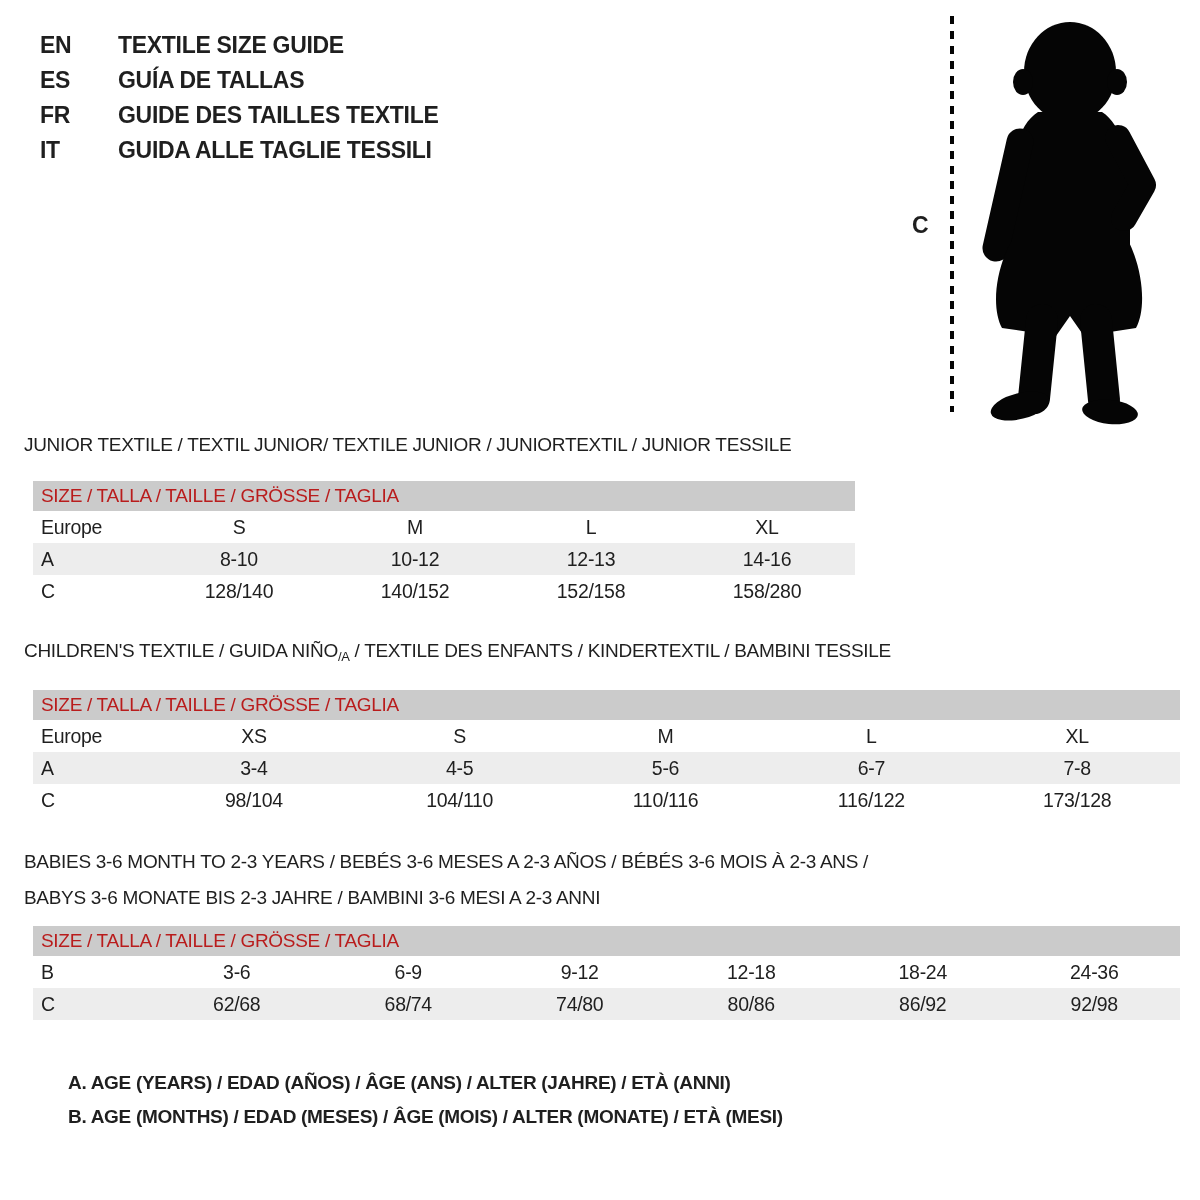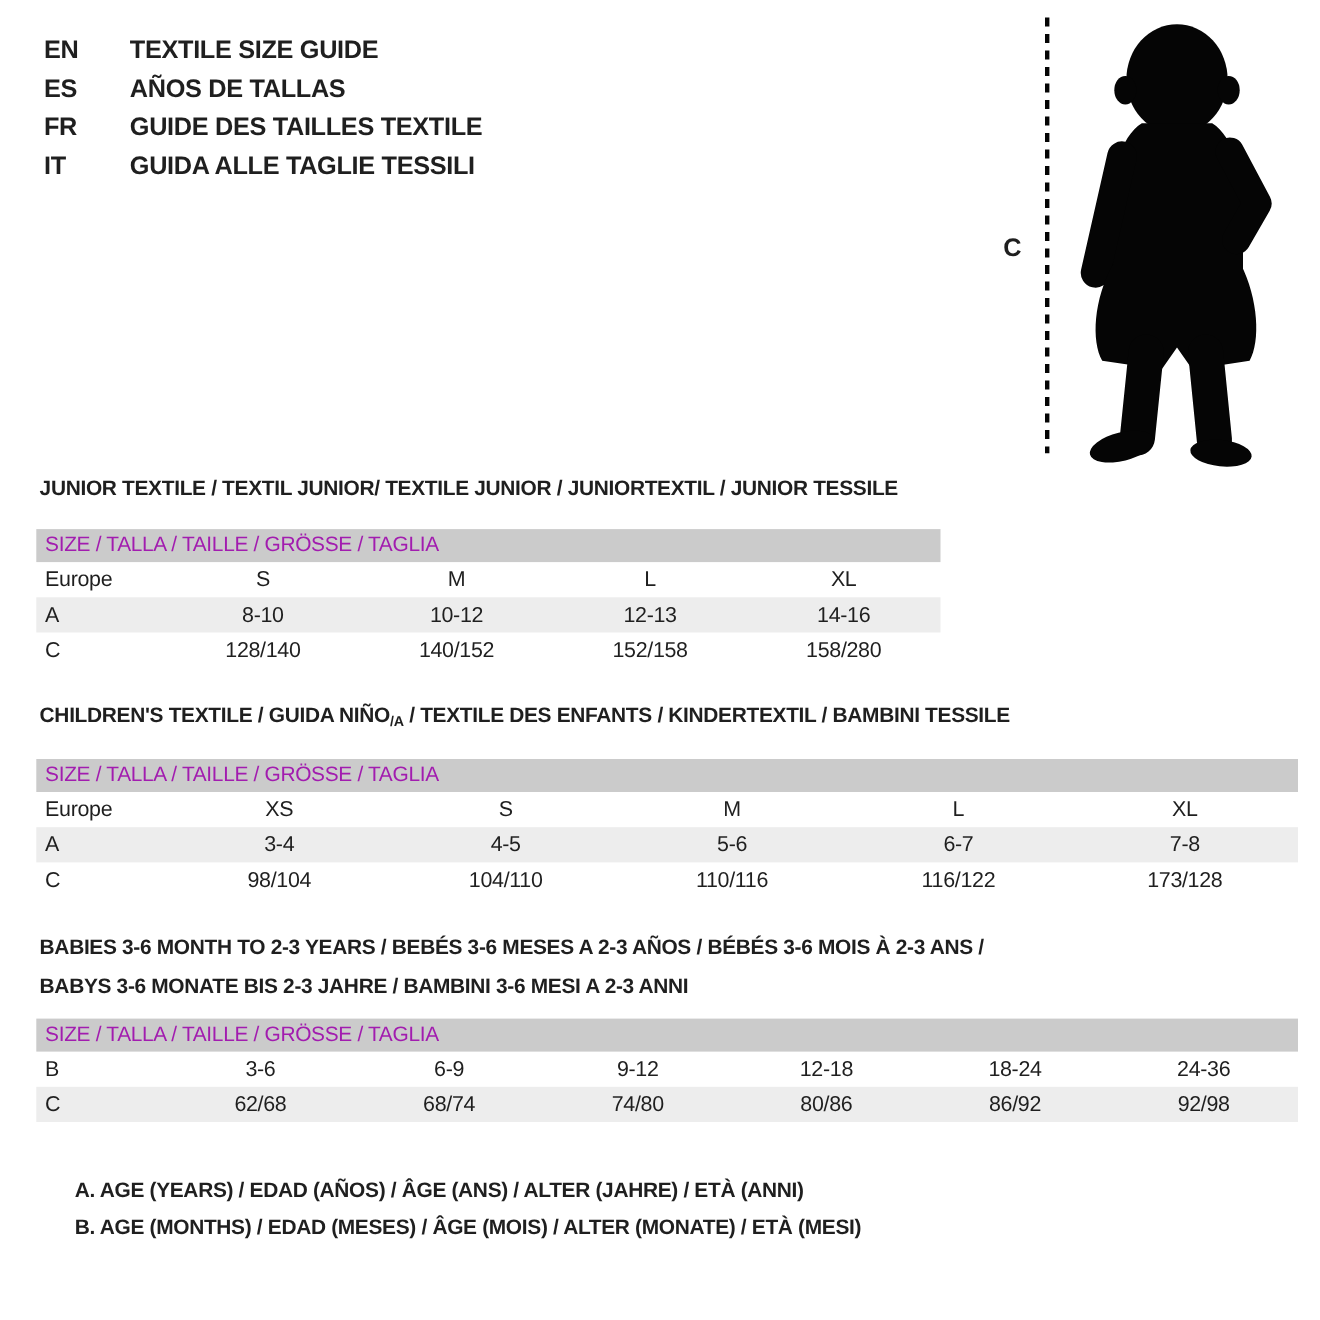--- a/index.html
+++ b/index.html
@@ -10,33 +10,33 @@
   }
   
   .lang-block{position:absolute;left:40px;top:28px;}
   .lang-row{display:flex;height:35px;align-items:center;font-weight:700;font-size:23px;}
   .lang-code{width:78px;}
   
   .figure{position:absolute;left:890px;top:8px;width:280px;height:420px;}
   .figure svg{display:block;}
   .c-label{position:absolute;left:22px;top:204px;font-weight:700;font-size:23px;}
   
-  .section-title{position:absolute;left:36px;font-weight:700;font-size:19px;white-space:nowrap;}
+  .section-title{position:absolute;left:24px;font-weight:400;font-size:19px;white-space:nowrap;}
   .title-junior{top:434px;}
   .title-children{top:640px;}
   .title-babies{top:844px;line-height:36px;}
   .subscript{font-size:13px;vertical-align:-4px;}
   
   .size-table{position:absolute;left:33px;}
   .t-junior{top:481px;width:822px;}
   .t-children{top:690px;width:1147px;}
   .t-babies{top:926px;width:1147px;}
   .size-bar{
     height:30px;line-height:30px;background:var(--header_bar,#cbcbcb);
-    padding-left:8px;font-size:19px;color:#a21caf;
+    padding-left:8px;font-size:19px;color:#b91c1c;
   }
   .trow{display:flex;height:32px;align-items:center;font-size:19.5px;}
   .trow.banded{background:var(--row_band,#ededed);}
   .cell{display:block;}
   .cell.label{width:110px;padding-left:8px;}
   .cell.val{flex:1;text-align:center;}
   
   .legend{position:absolute;left:40px;top:1066px;font-weight:700;font-size:19px;line-height:34px;margin-left:28px;}
 </style>
 </head>
@@ -44,21 +44,21 @@
 
 <div class="page">
 
   <div class="lang-block">
     <div class="lang-row">
       <span class="lang-code">EN</span>
       <span class="lang-label">TEXTILE SIZE GUIDE</span>
     </div>
     <div class="lang-row">
       <span class="lang-code">ES</span>
-      <span class="lang-label">AÑOS DE TALLAS</span>
+      <span class="lang-label">GUÍA DE TALLAS</span>
     </div>
     <div class="lang-row">
       <span class="lang-code">FR</span>
       <span class="lang-label">GUIDE DES TAILLES TEXTILE</span>
     </div>
     <div class="lang-row">
       <span class="lang-code">IT</span>
       <span class="lang-label">GUIDA ALLE TAGLIE TESSILI</span>
     </div>
   </div>

